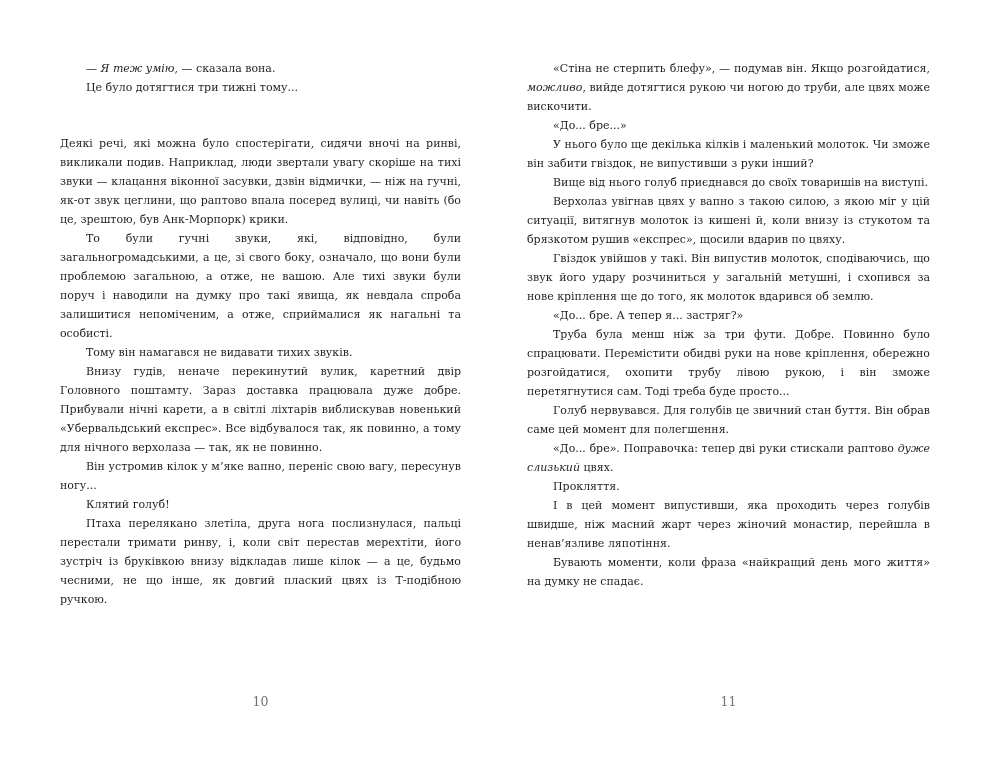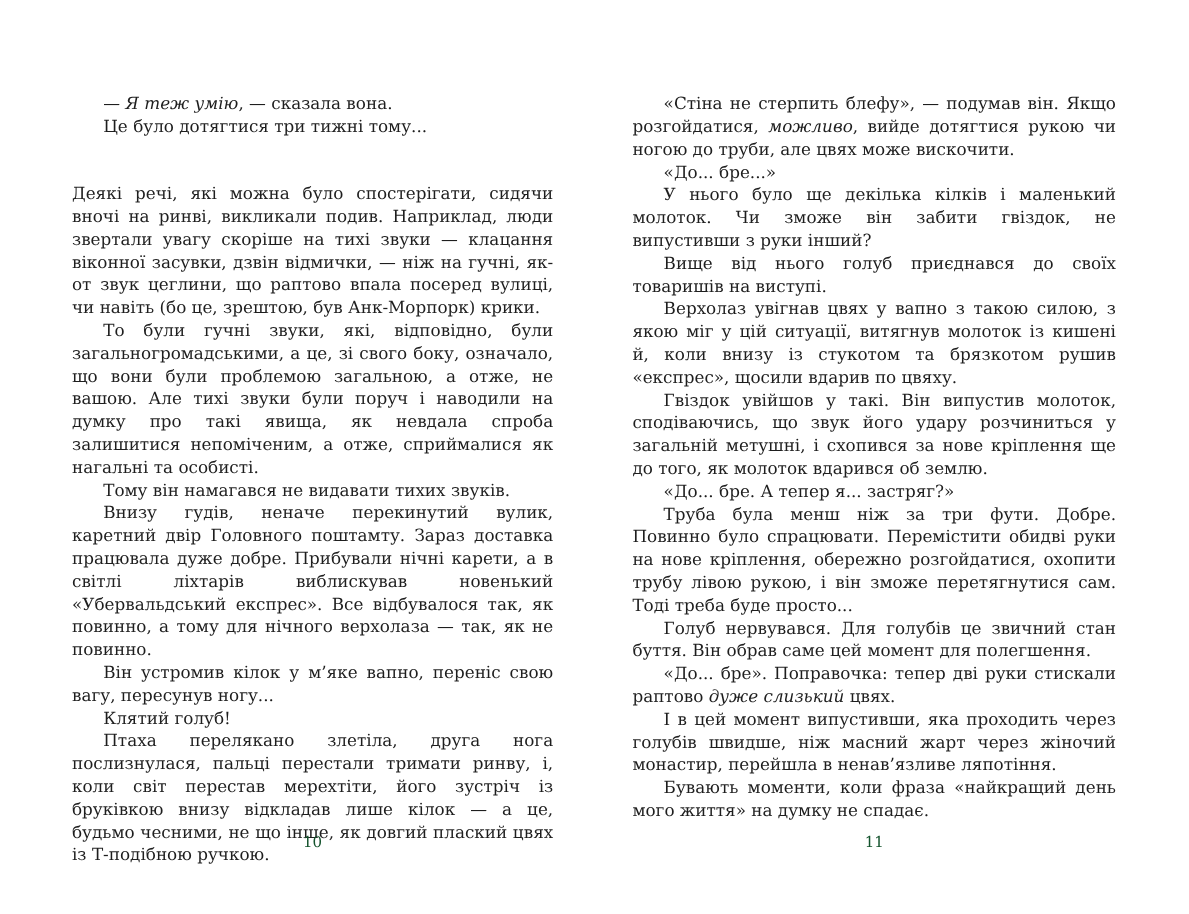--- a/index.html
+++ b/index.html
@@ -11,40 +11,40 @@
     position: relative;
     width: 991px;
     height: 762px;
     background: #ffffff;
     font-family: "DejaVu Serif", "Liberation Serif", serif;
     color: #1e1e1e;
     overflow: hidden;
   }
   .page {
     position: absolute;
-    top: 78px;
-    font-size: 14px;
+    top: 59px;
+    font-size: 11px;
     line-height: 19px;
   }
   .page.left  { left: 60px;  width: 401px; }
   .page.right { left: 527px; width: 403px; }
   .para {
     margin: 0;
     text-align: justify;
     hyphens: auto;
   }
   .para.ind { text-indent: 26px; }
   .para.gap { margin-top: 37px; }
   .it { font-style: italic; }
   .pagenum {
     position: absolute;
     top: 694px;
     text-align: center;
     font-size: 12.5px;
-    color: #14532d;
+    color: #737373;
   }
   .pagenum.left  { left: 60px;  width: 401px; }
   .pagenum.right { left: 527px; width: 403px; text-align: center; }
 </style>
 </head>
 <body>
 
 <div class="spread">
   <div class="page left">
       <div class="para ind"><span>— </span><span class="it">Я теж умію</span><span>, — сказала вона.</span></div>
@@ -61,18 +61,19 @@
       <div class="para ind"><span>«Стіна не стерпить блефу», — подумав він. Якщо розгойдатися, </span><span class="it">можливо</span><span>, вийде дотягтися рукою чи ногою до труби, але цвях може вискочити.</span></div>
       <div class="para ind"><span>«До... бре...»</span></div>
       <div class="para ind"><span>У нього було ще декілька кілків і маленький молоток. Чи зможе він забити гвіздок, не випустивши з руки інший?</span></div>
       <div class="para ind"><span>Вище від нього голуб приєднався до своїх товаришів на виступі.</span></div>
       <div class="para ind"><span>Верхолаз увігнав цвях у вапно з такою силою, з якою міг у цій ситуації, витягнув молоток із кишені й, коли внизу із стукотом та брязкотом рушив «експрес», щосили вдарив по цвяху.</span></div>
       <div class="para ind"><span>Гвіздок увійшов у такі. Він випустив молоток, сподіваючись, що звук його удару розчиниться у загальній метушні, і схопився за нове кріплення ще до того, як молоток вдарився об землю.</span></div>
       <div class="para ind"><span>«До... бре. А тепер я... застряг?»</span></div>
       <div class="para ind"><span>Труба була менш ніж за три фути. Добре. Повинно було спрацювати. Перемістити обидві руки на нове кріплення, обережно розгойдатися, охопити трубу лівою рукою, і він зможе перетягнутися сам. Тоді треба буде просто...</span></div>
       <div class="para ind"><span>Голуб нервувався. Для голубів це звичний стан буття. Він обрав саме цей момент для полегшення.</span></div>
       <div class="para ind"><span>«До... бре». Поправочка: тепер дві руки стискали раптово </span><span class="it">дуже слизький</span><span> цвях.</span></div>
+      <div class="para ind"><span>Прокляття.</span></div>
       <div class="para ind"><span>І в цей момент випустивши, яка проходить через голубів швидше, ніж масний жарт через жіночий монастир, перейшла в ненав’язливе ляпотіння.</span></div>
       <div class="para ind"><span>Бувають моменти, коли фраза «найкращий день мого життя» на думку не спадає.</span></div>
     </div>
   <div class="pagenum left">10</div>
   <div class="pagenum right">11</div>
 </div>
 
 </body></html>

